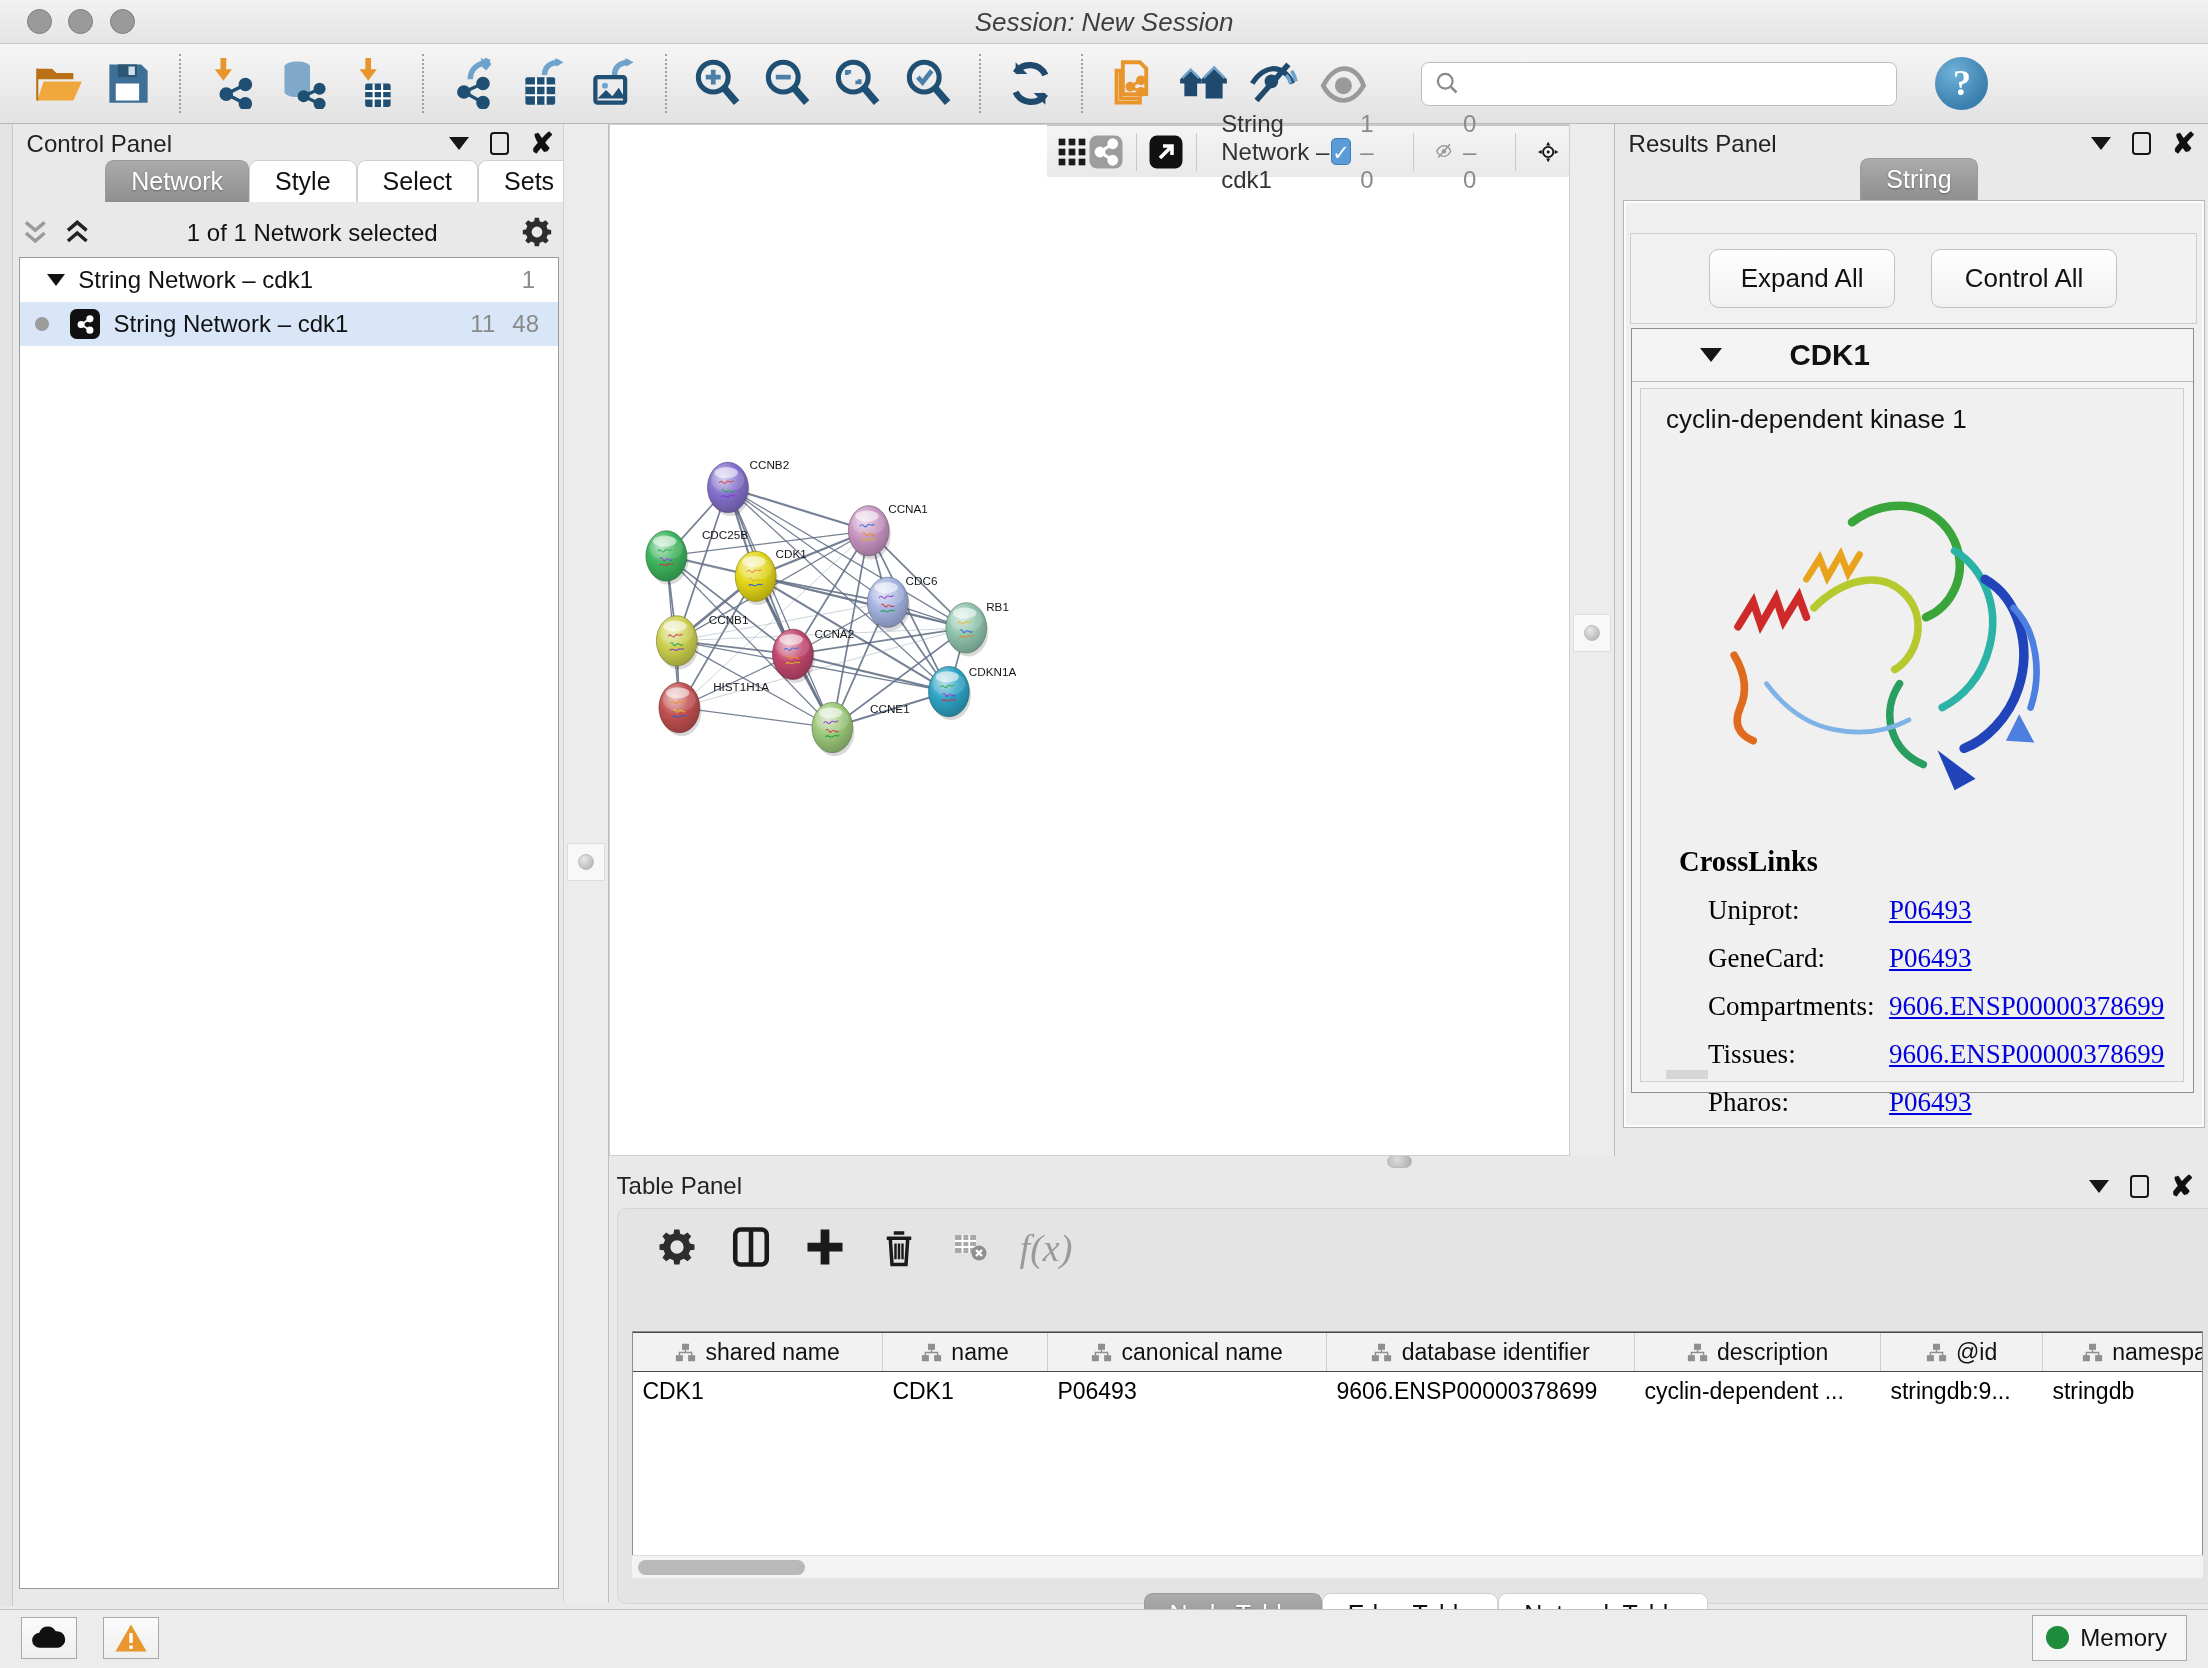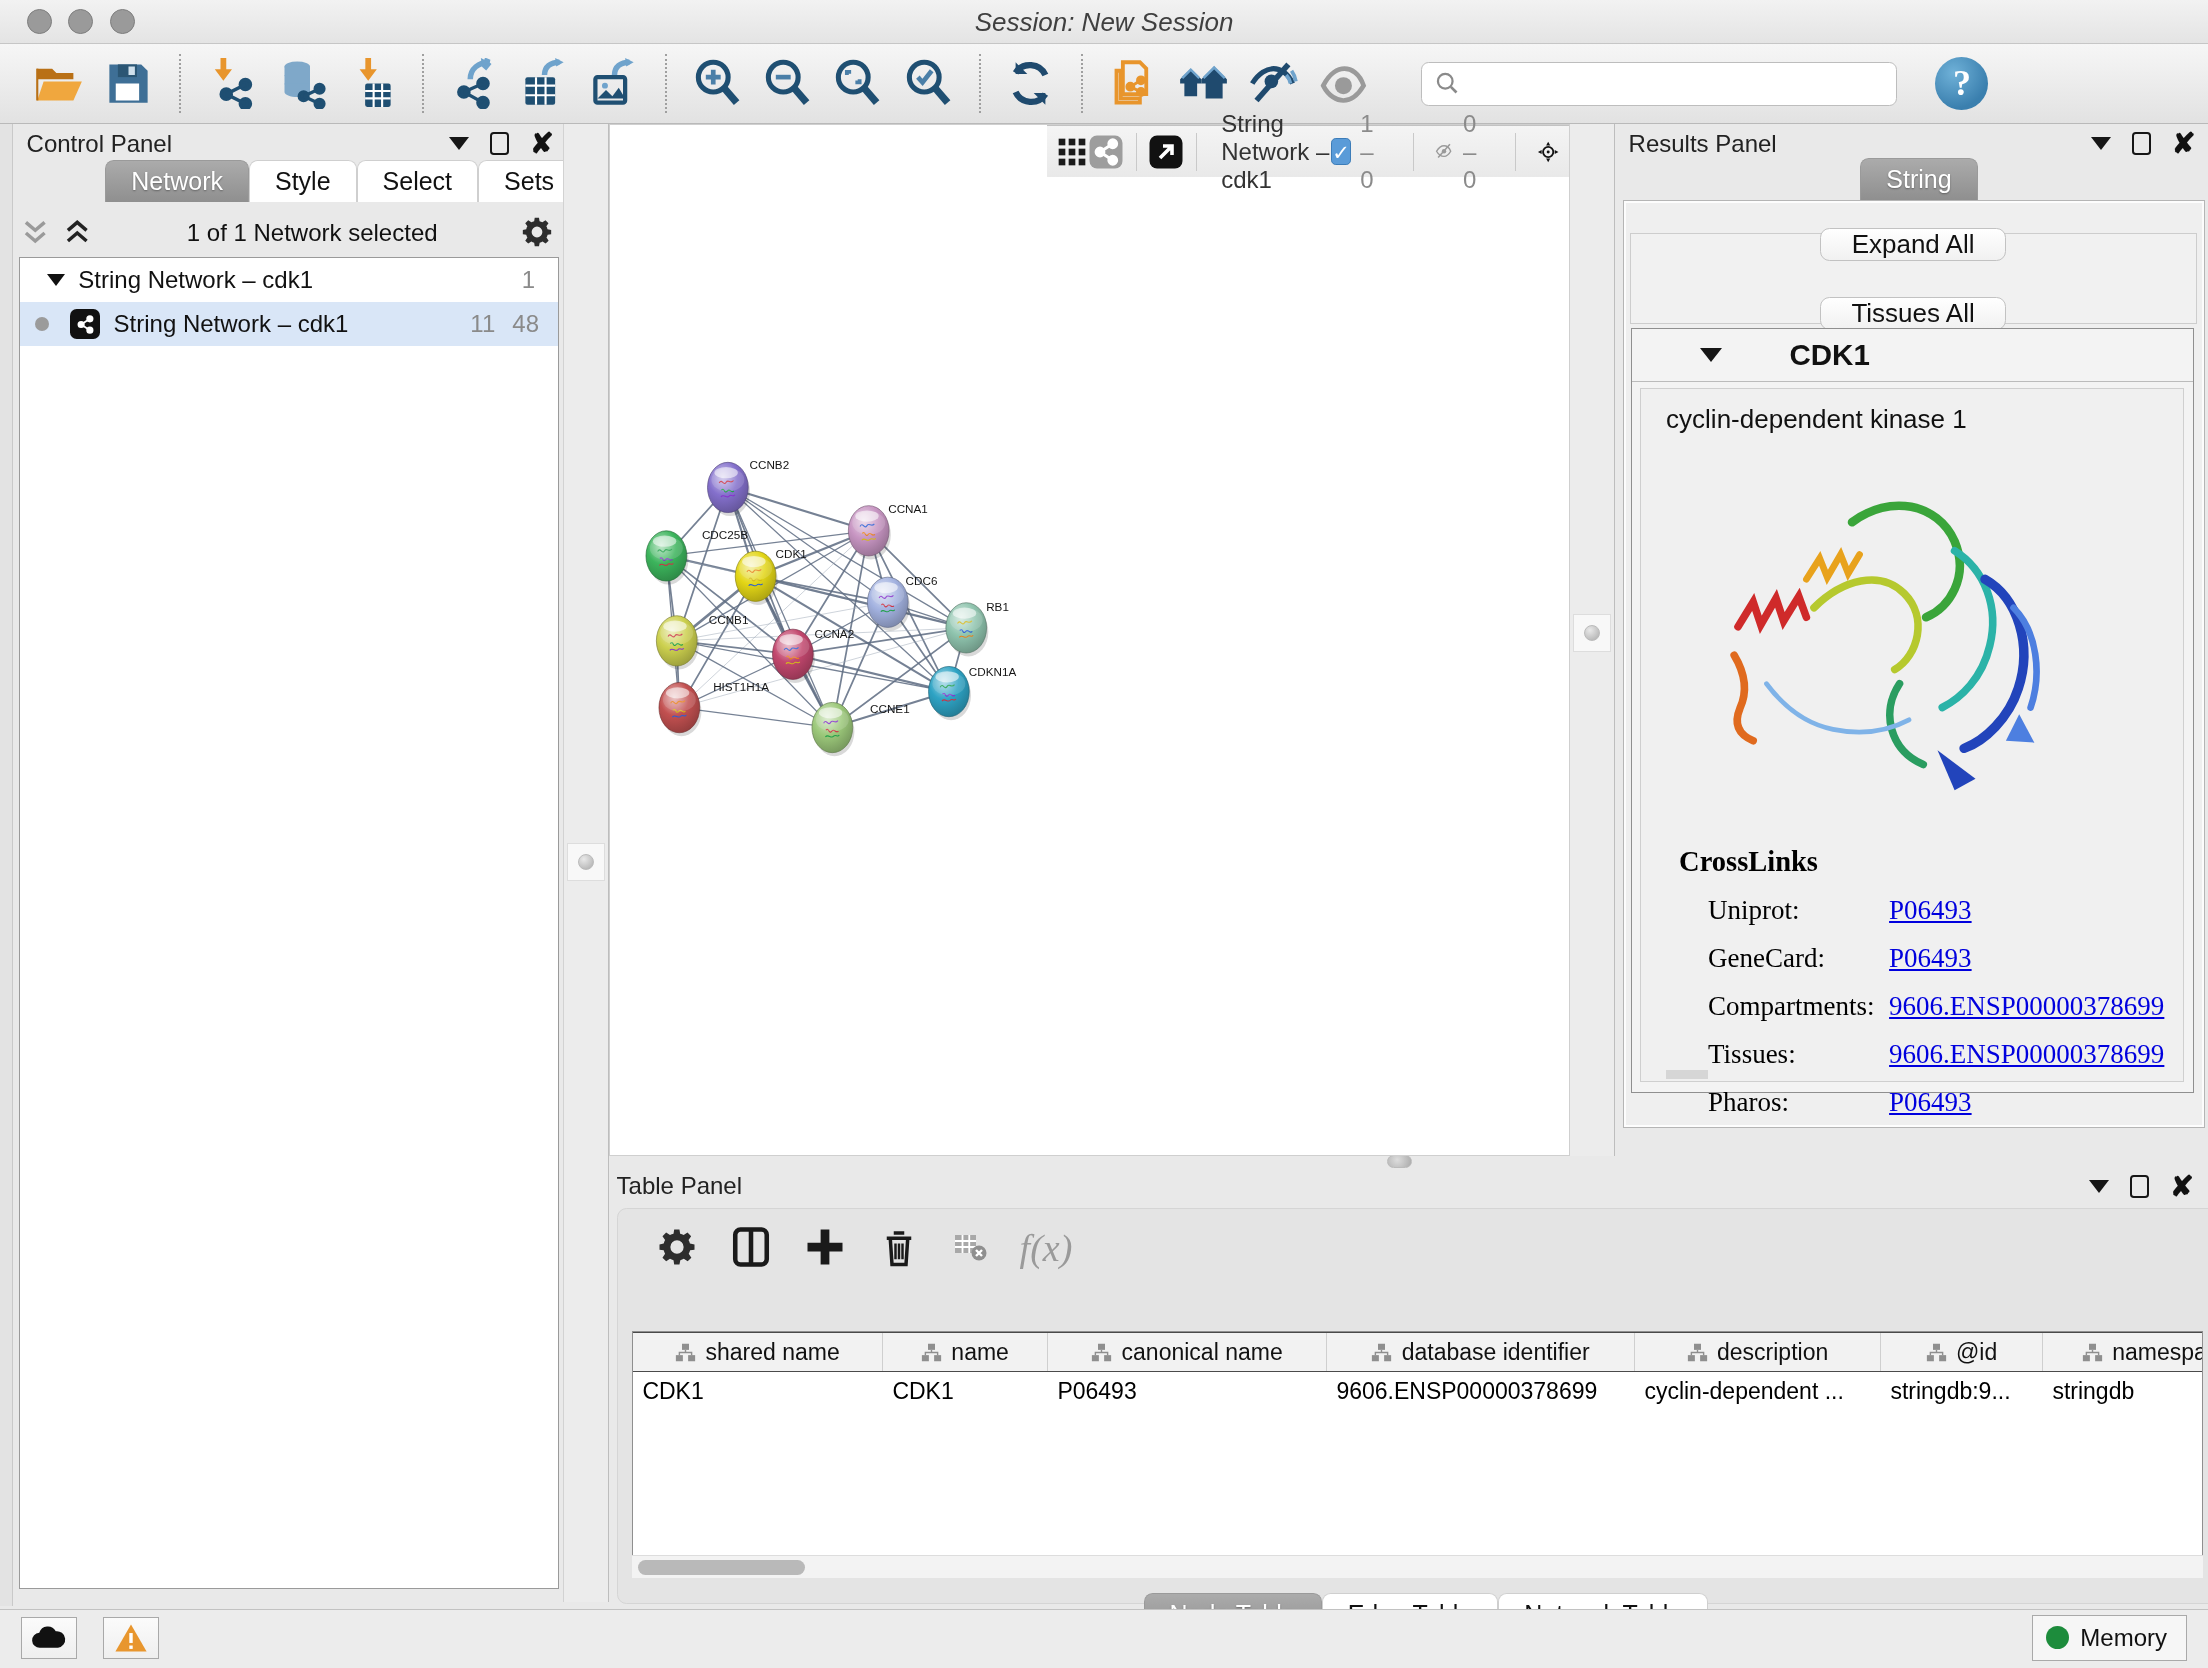--- a/index.html
+++ b/index.html
@@ -67,21 +67,21 @@
   .nf-sep { width:0; height:38px; border-left:1px solid #c9c9c9; margin:0 11.4px; }
   .nf-icon { display:flex; align-items:center; justify-content:center; width:42px; height:38px; }
   .nf-title { font-size:24px; color:#333; margin-left:13.3px; }
   .nf-counts { margin-left:auto; display:flex; align-items:center; gap:9.5px; font-size:24px; color:#8b8b8b; }
   .nf-check { width:27px; height:27px; background:#5a9bd8; border:1px solid #3c7cb8; border-radius:4.8px; color:#fff; font-size:21px; line-height:27px; text-align:center; }
 
   
   .results-panel { left:1621px; top:124px; width:588px; height:1008px; background:#e9e9e9; padding:3.8px 7.6px; }
   .rp-tab-row { position:absolute; left:0; top:34px; width:588px; display:flex; justify-content:center; }
   .rp-outer { position:absolute; left:1.9px; top:76px; width:582px; height:928px; background:#efefef; border:1.9px solid #b5b5b5; box-shadow:inset 0 0 0 1.9px #fdfdfd; }
-  .rp-btn-box { position:absolute; left:5.7px; top:32px; width:567px; height:91px; border:1px solid #cdcdcd; background:#f1f1f1; display:flex; align-items:center; justify-content:center; gap:36px;flex-direction:column; }
+  .rp-btn-box { position:absolute; left:5.7px; top:32px; width:567px; height:91px; border:1px solid #cdcdcd; background:#f1f1f1; display:flex; align-items:center; justify-content:center; gap:36px; }
   .rp-btn { min-width:186px; height:59px; background:linear-gradient(#ffffff,#f1f1f1); border:1px solid #c2c2c2; border-radius:9.5px; font-size:26px; display:flex; align-items:center; justify-content:center; color:#111; }
   .cdk-box { position:absolute; left:7.6px; top:127px; width:563px; height:765px; border:1.9px solid #8f8f8f; background:#f3f3f3; }
   .cdk-head { height:53px; display:flex; align-items:center; border-bottom:1px solid #bbb; }
   .cdk-head .tri-down { margin-left:68px; border-left-width:11.4px; border-right-width:11.4px; border-top-width:14.3px; }
   .cdk-name { font-size:29.5px; font-weight:bold; color:#111; margin-left:67px; }
   .cdk-inner { position:absolute; left:7.6px; top:59px; width:544px; height:694px; background:#f0f0f0; border:1px solid #cfcfcf; }
   .cdk-desc { font-size:26px; color:#111; padding:15px 0 0 25px; }
   .structure { position:absolute; left:59px; top:76px; width:399px; height:371px; }
   .cl-section { position:absolute; left:0px; top:457px; width:533px; font-family:"Liberation Serif",serif; }
   .cl-title { font-size:28.5px; font-weight:bold; color:#000; padding-left:38px; }
@@ -644,21 +644,21 @@
       <div class="float-box"></div>
       <div class="x-icon">✘</div>
     </div>
   </div>
   <div class="rp-tab-row">
       <div class="tab sel">String</div>
     </div>
   <div class="rp-outer">
     <div class="rp-btn-box">
       <div class="rp-btn">Expand All</div>
-      <div class="rp-btn">Tissues All</div>
+      <div class="rp-btn">Control All</div>
     </div>
     <div class="cdk-box">
       <div class="cdk-head">
         <div class="tri-down"></div>
         <div class="cdk-name">CDK1</div>
       </div>
       <div class="cdk-inner">
         <div class="cdk-desc">cyclin-dependent kinase 1</div>
         <svg class="structure" viewBox="0 0 420 390">
           <g fill="none" stroke-linecap="round">

